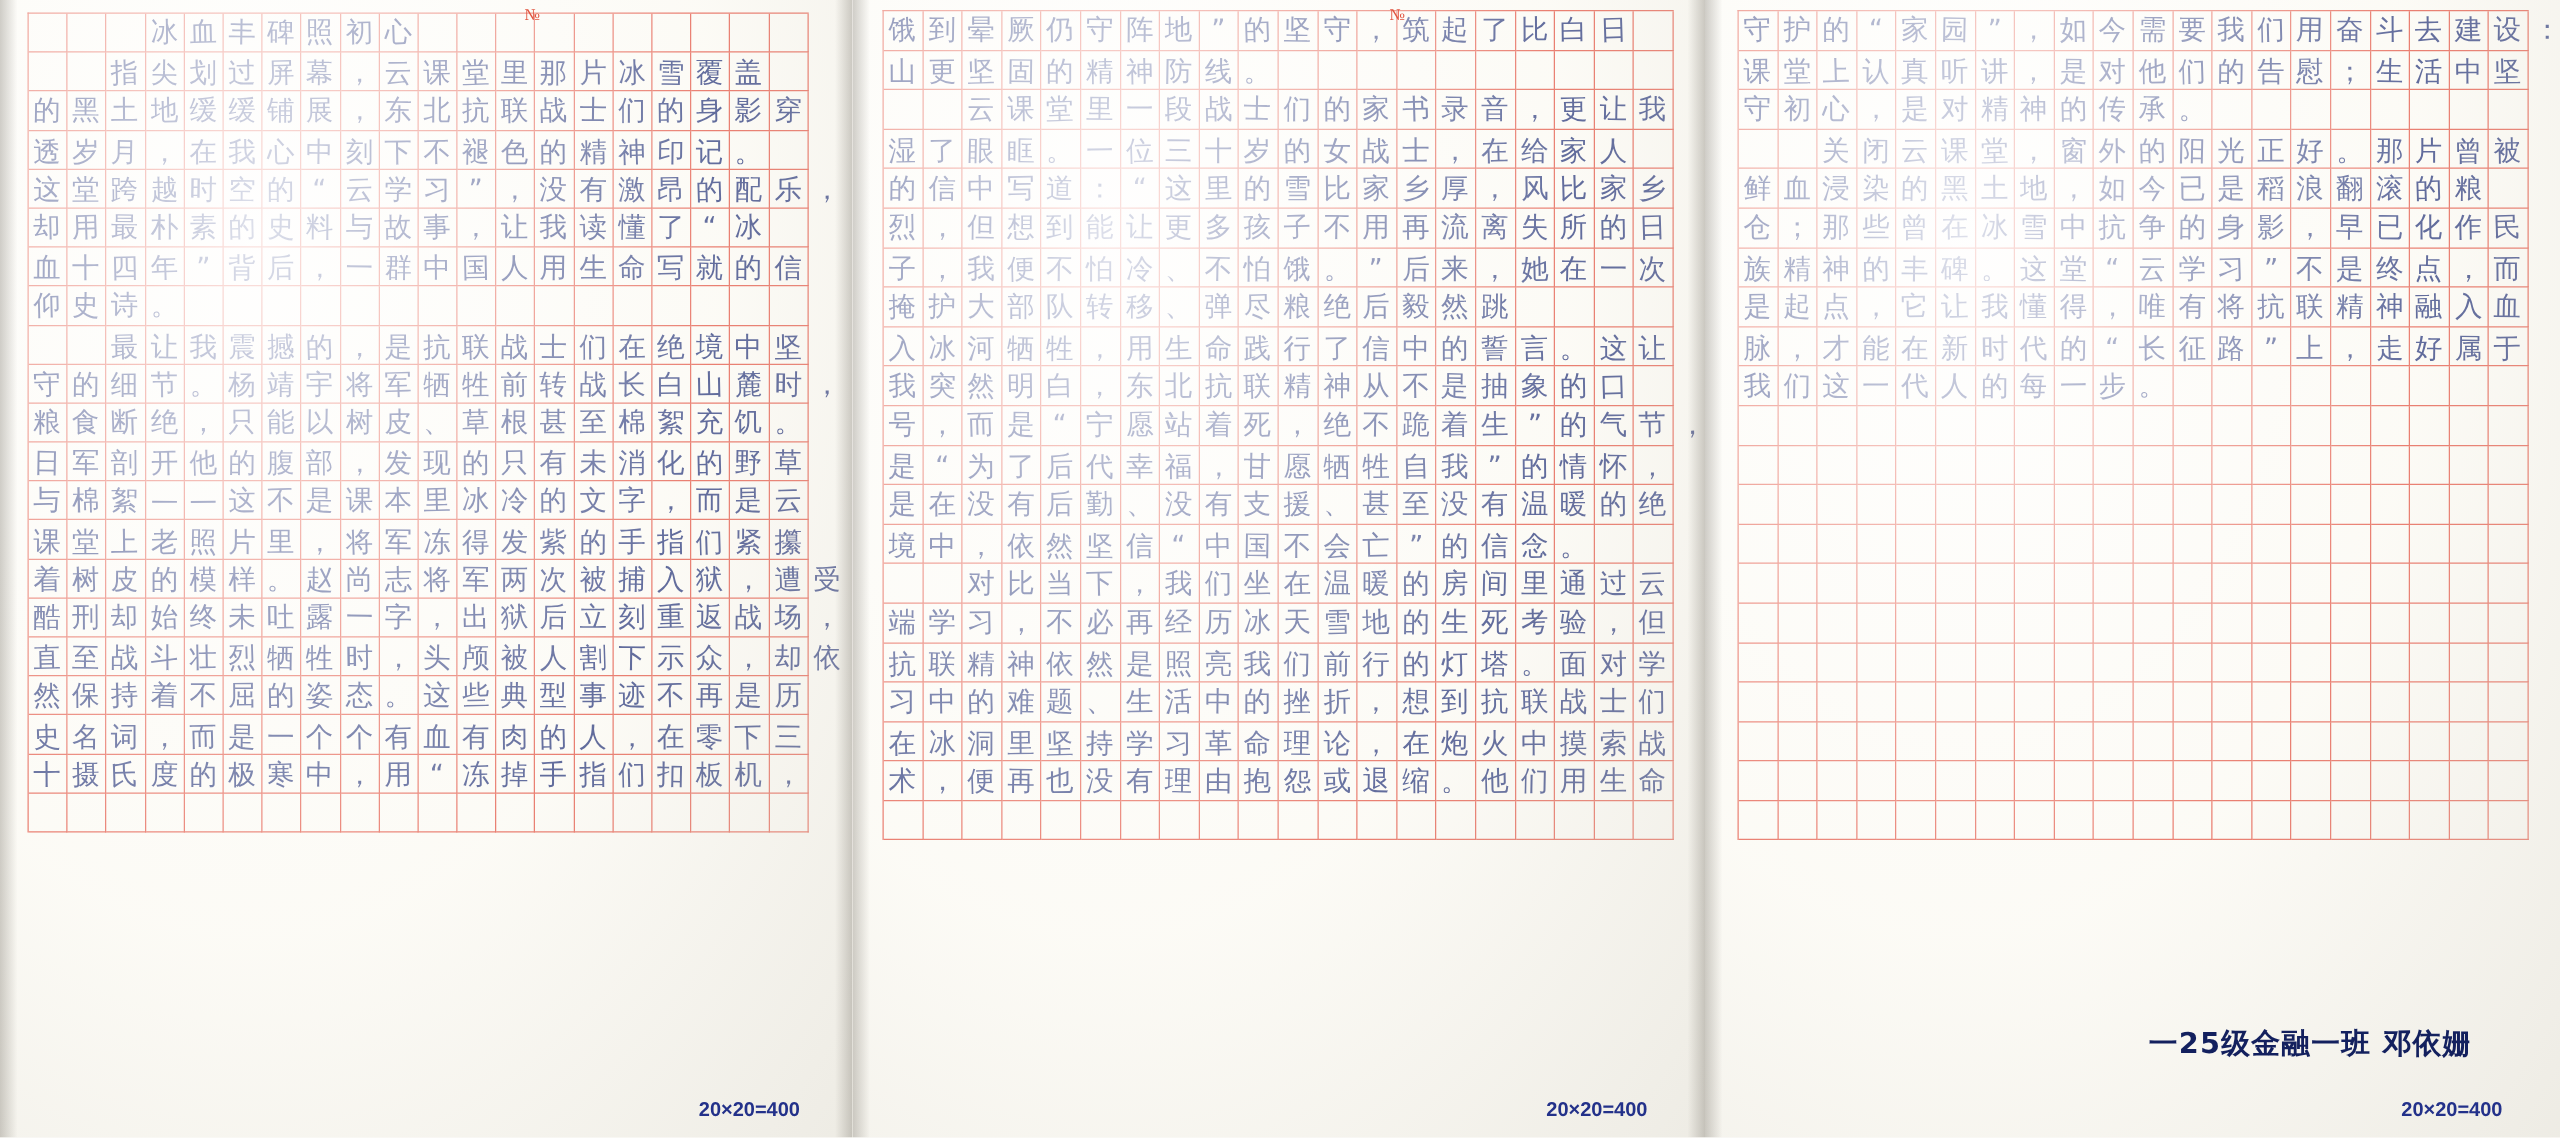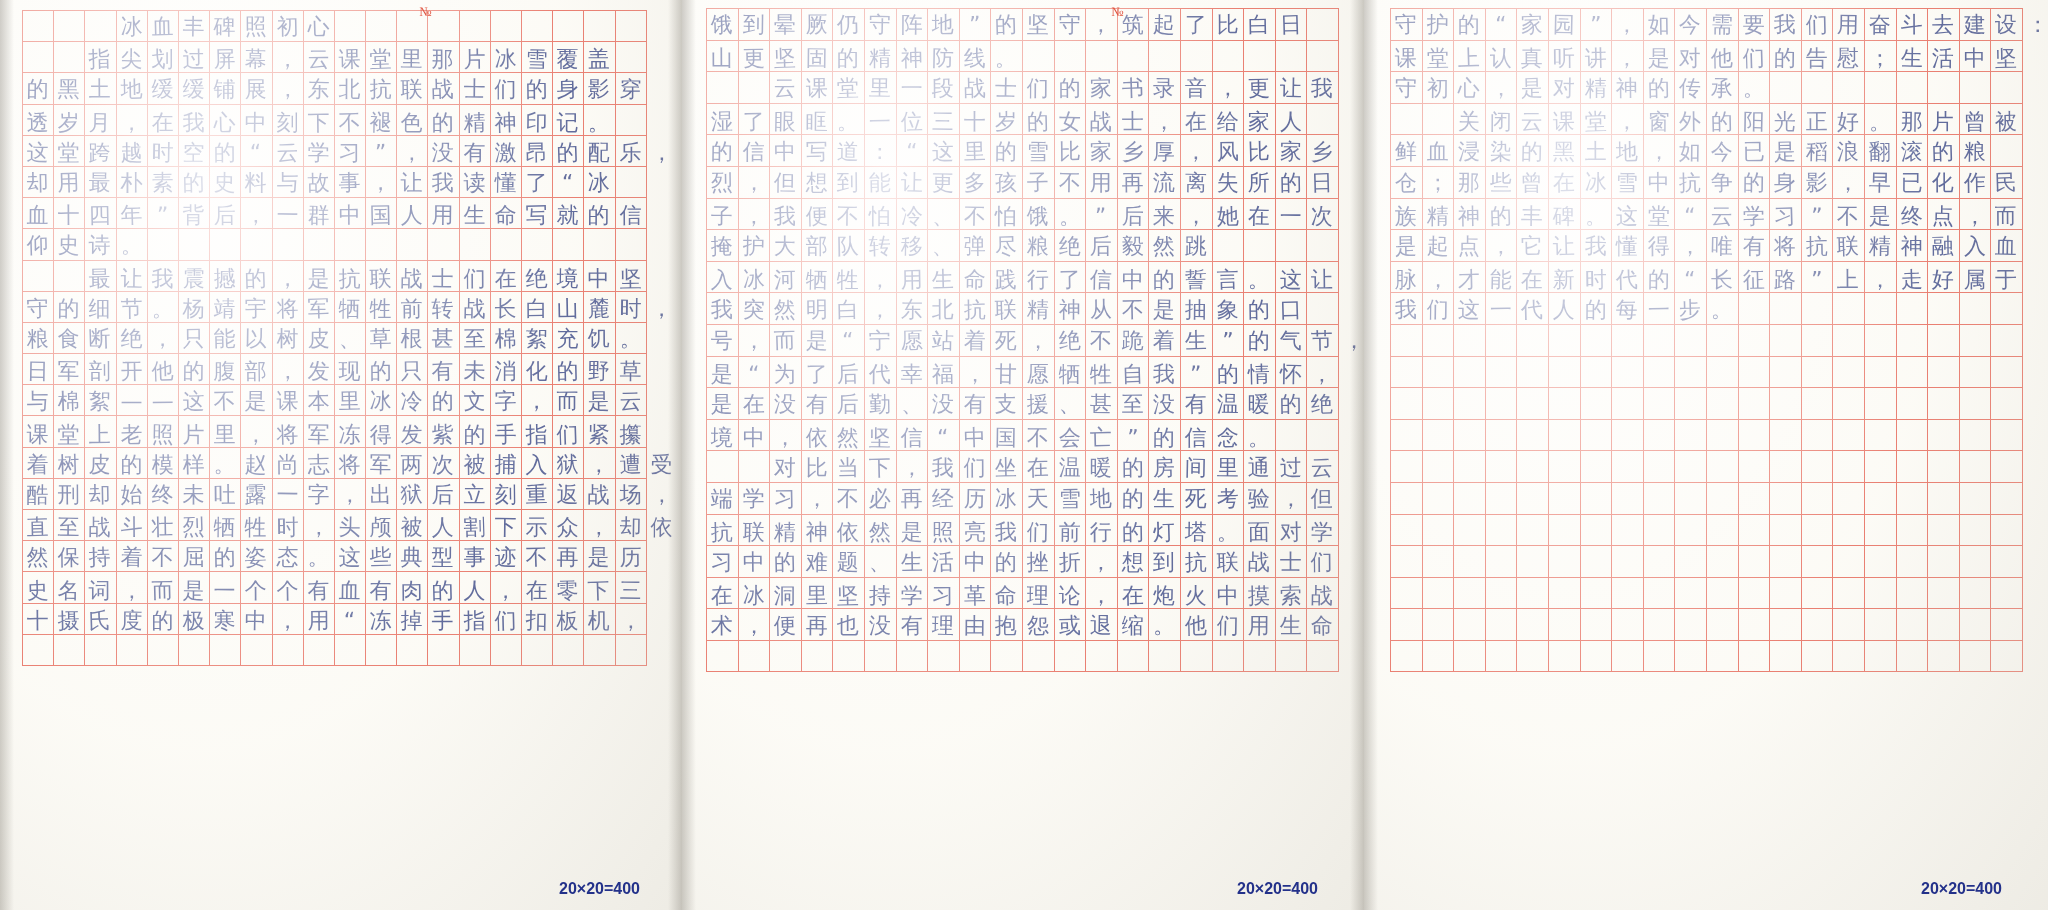--- a/index.html
+++ b/index.html
@@ -1467,18 +1467,19 @@
         <div class="hand-row" style="top: 33.6px; font-size: 22px; line-height: 31.6px;"><span class="ch" style="width: 31.6px; transform: rotate(-0.3deg) translateY(0.5px);">课</span><span class="ch" style="width: 31.6px; transform: rotate(-1deg) translateY(0.5px);">堂</span><span class="ch" style="width: 31.6px; transform: rotate(-1.7deg) translateY(0.5px);">上</span><span class="ch" style="width: 31.6px; transform: rotate(0.75deg) translateY(0.5px);">认</span><span class="ch" style="width: 31.6px; transform: rotate(0.0499999deg) translateY(0.5px);">真</span><span class="ch" style="width: 31.6px; transform: rotate(-0.65deg) translateY(0.5px);">听</span><span class="ch" style="width: 31.6px; transform: rotate(-1.35deg) translateY(0.5px);">讲</span><span class="ch" style="width: 31.6px; transform: rotate(1.1deg) translateY(0.5px);">，</span><span class="ch" style="width: 31.6px; transform: rotate(0.4deg) translateY(0.5px);">是</span><span class="ch" style="width: 31.6px; transform: rotate(-0.3deg) translateY(0.5px);">对</span><span class="ch" style="width: 31.6px; transform: rotate(-1deg) translateY(0.5px);">他</span><span class="ch" style="width: 31.6px; transform: rotate(-1.7deg) translateY(0.5px);">们</span><span class="ch" style="width: 31.6px; transform: rotate(0.75deg) translateY(0.5px);">的</span><span class="ch" style="width: 31.6px; transform: rotate(0.0499999deg) translateY(0.5px);">告</span><span class="ch" style="width: 31.6px; transform: rotate(-0.65deg) translateY(0.5px);">慰</span><span class="ch" style="width: 31.6px; transform: rotate(-1.35deg) translateY(0.5px);">；</span><span class="ch" style="width: 31.6px; transform: rotate(1.1deg) translateY(0.5px);">生</span><span class="ch" style="width: 31.6px; transform: rotate(0.4deg) translateY(0.5px);">活</span><span class="ch" style="width: 31.6px; transform: rotate(-0.3deg) translateY(0.5px);">中</span><span class="ch" style="width: 31.6px; transform: rotate(-1deg) translateY(0.5px);">坚</span></div>
         <div class="hand-row" style="top: 65.2px; font-size: 22px; line-height: 31.6px;"><span class="ch" style="width: 31.6px; transform: rotate(1.1deg) translateY(-0.5px);">守</span><span class="ch" style="width: 31.6px; transform: rotate(0.4deg) translateY(-0.5px);">初</span><span class="ch" style="width: 31.6px; transform: rotate(-0.3deg) translateY(-0.5px);">心</span><span class="ch" style="width: 31.6px; transform: rotate(-1deg) translateY(-0.5px);">，</span><span class="ch" style="width: 31.6px; transform: rotate(-1.7deg) translateY(-0.5px);">是</span><span class="ch" style="width: 31.6px; transform: rotate(0.75deg) translateY(-0.5px);">对</span><span class="ch" style="width: 31.6px; transform: rotate(0.0499999deg) translateY(-0.5px);">精</span><span class="ch" style="width: 31.6px; transform: rotate(-0.65deg) translateY(-0.5px);">神</span><span class="ch" style="width: 31.6px; transform: rotate(-1.35deg) translateY(-0.5px);">的</span><span class="ch" style="width: 31.6px; transform: rotate(1.1deg) translateY(-0.5px);">传</span><span class="ch" style="width: 31.6px; transform: rotate(0.4deg) translateY(-0.5px);">承</span><span class="ch" style="width: 31.6px; transform: rotate(-0.3deg) translateY(-0.5px);">。</span></div>
         <div class="hand-row" style="top: 96.8px; font-size: 22px; line-height: 31.6px;"><span class="ch" style="width: 31.6px; transform: rotate(-0.65deg) translateY(1px);">　</span><span class="ch" style="width: 31.6px; transform: rotate(-1.35deg) translateY(1px);">　</span><span class="ch" style="width: 31.6px; transform: rotate(1.1deg) translateY(1px);">关</span><span class="ch" style="width: 31.6px; transform: rotate(0.4deg) translateY(1px);">闭</span><span class="ch" style="width: 31.6px; transform: rotate(-0.3deg) translateY(1px);">云</span><span class="ch" style="width: 31.6px; transform: rotate(-1deg) translateY(1px);">课</span><span class="ch" style="width: 31.6px; transform: rotate(-1.7deg) translateY(1px);">堂</span><span class="ch" style="width: 31.6px; transform: rotate(0.75deg) translateY(1px);">，</span><span class="ch" style="width: 31.6px; transform: rotate(0.0499999deg) translateY(1px);">窗</span><span class="ch" style="width: 31.6px; transform: rotate(-0.65deg) translateY(1px);">外</span><span class="ch" style="width: 31.6px; transform: rotate(-1.35deg) translateY(1px);">的</span><span class="ch" style="width: 31.6px; transform: rotate(1.1deg) translateY(1px);">阳</span><span class="ch" style="width: 31.6px; transform: rotate(0.4deg) translateY(1px);">光</span><span class="ch" style="width: 31.6px; transform: rotate(-0.3deg) translateY(1px);">正</span><span class="ch" style="width: 31.6px; transform: rotate(-1deg) translateY(1px);">好</span><span class="ch" style="width: 31.6px; transform: rotate(-1.7deg) translateY(1px);">。</span><span class="ch" style="width: 31.6px; transform: rotate(0.75deg) translateY(1px);">那</span><span class="ch" style="width: 31.6px; transform: rotate(0.0499999deg) translateY(1px);">片</span><span class="ch" style="width: 31.6px; transform: rotate(-0.65deg) translateY(1px);">曾</span><span class="ch" style="width: 31.6px; transform: rotate(-1.35deg) translateY(1px);">被</span></div>
         <div class="hand-row" style="top: 128.4px; font-size: 22px; line-height: 31.6px;"><span class="ch" style="width: 31.6px; transform: rotate(0.75deg) translateY(0px);">鲜</span><span class="ch" style="width: 31.6px; transform: rotate(0.0499999deg) translateY(0px);">血</span><span class="ch" style="width: 31.6px; transform: rotate(-0.65deg) translateY(0px);">浸</span><span class="ch" style="width: 31.6px; transform: rotate(-1.35deg) translateY(0px);">染</span><span class="ch" style="width: 31.6px; transform: rotate(1.1deg) translateY(0px);">的</span><span class="ch" style="width: 31.6px; transform: rotate(0.4deg) translateY(0px);">黑</span><span class="ch" style="width: 31.6px; transform: rotate(-0.3deg) translateY(0px);">土</span><span class="ch" style="width: 31.6px; transform: rotate(-1deg) translateY(0px);">地</span><span class="ch" style="width: 31.6px; transform: rotate(-1.7deg) translateY(0px);">，</span><span class="ch" style="width: 31.6px; transform: rotate(0.75deg) translateY(0px);">如</span><span class="ch" style="width: 31.6px; transform: rotate(0.0499999deg) translateY(0px);">今</span><span class="ch" style="width: 31.6px; transform: rotate(-0.65deg) translateY(0px);">已</span><span class="ch" style="width: 31.6px; transform: rotate(-1.35deg) translateY(0px);">是</span><span class="ch" style="width: 31.6px; transform: rotate(1.1deg) translateY(0px);">稻</span><span class="ch" style="width: 31.6px; transform: rotate(0.4deg) translateY(0px);">浪</span><span class="ch" style="width: 31.6px; transform: rotate(-0.3deg) translateY(0px);">翻</span><span class="ch" style="width: 31.6px; transform: rotate(-1deg) translateY(0px);">滚</span><span class="ch" style="width: 31.6px; transform: rotate(-1.7deg) translateY(0px);">的</span><span class="ch" style="width: 31.6px; transform: rotate(0.75deg) translateY(0px);">粮</span></div>
         <div class="hand-row" style="top: 160px; font-size: 22px; line-height: 31.6px;"><span class="ch" style="width: 31.6px; transform: rotate(-1deg) translateY(-1px);">仓</span><span class="ch" style="width: 31.6px; transform: rotate(-1.7deg) translateY(-1px);">；</span><span class="ch" style="width: 31.6px; transform: rotate(0.75deg) translateY(-1px);">那</span><span class="ch" style="width: 31.6px; transform: rotate(0.0499999deg) translateY(-1px);">些</span><span class="ch" style="width: 31.6px; transform: rotate(-0.65deg) translateY(-1px);">曾</span><span class="ch" style="width: 31.6px; transform: rotate(-1.35deg) translateY(-1px);">在</span><span class="ch" style="width: 31.6px; transform: rotate(1.1deg) translateY(-1px);">冰</span><span class="ch" style="width: 31.6px; transform: rotate(0.4deg) translateY(-1px);">雪</span><span class="ch" style="width: 31.6px; transform: rotate(-0.3deg) translateY(-1px);">中</span><span class="ch" style="width: 31.6px; transform: rotate(-1deg) translateY(-1px);">抗</span><span class="ch" style="width: 31.6px; transform: rotate(-1.7deg) translateY(-1px);">争</span><span class="ch" style="width: 31.6px; transform: rotate(0.75deg) translateY(-1px);">的</span><span class="ch" style="width: 31.6px; transform: rotate(0.0499999deg) translateY(-1px);">身</span><span class="ch" style="width: 31.6px; transform: rotate(-0.65deg) translateY(-1px);">影</span><span class="ch" style="width: 31.6px; transform: rotate(-1.35deg) translateY(-1px);">，</span><span class="ch" style="width: 31.6px; transform: rotate(1.1deg) translateY(-1px);">早</span><span class="ch" style="width: 31.6px; transform: rotate(0.4deg) translateY(-1px);">已</span><span class="ch" style="width: 31.6px; transform: rotate(-0.3deg) translateY(-1px);">化</span><span class="ch" style="width: 31.6px; transform: rotate(-1deg) translateY(-1px);">作</span><span class="ch" style="width: 31.6px; transform: rotate(-1.7deg) translateY(-1px);">民</span></div>
         <div class="hand-row" style="top: 191.6px; font-size: 22px; line-height: 31.6px;"><span class="ch" style="width: 31.6px; transform: rotate(0.4deg) translateY(0.5px);">族</span><span class="ch" style="width: 31.6px; transform: rotate(-0.3deg) translateY(0.5px);">精</span><span class="ch" style="width: 31.6px; transform: rotate(-1deg) translateY(0.5px);">神</span><span class="ch" style="width: 31.6px; transform: rotate(-1.7deg) translateY(0.5px);">的</span><span class="ch" style="width: 31.6px; transform: rotate(0.75deg) translateY(0.5px);">丰</span><span class="ch" style="width: 31.6px; transform: rotate(0.0499999deg) translateY(0.5px);">碑</span><span class="ch" style="width: 31.6px; transform: rotate(-0.65deg) translateY(0.5px);">。</span><span class="ch" style="width: 31.6px; transform: rotate(-1.35deg) translateY(0.5px);">这</span><span class="ch" style="width: 31.6px; transform: rotate(1.1deg) translateY(0.5px);">堂</span><span class="ch" style="width: 31.6px; transform: rotate(0.4deg) translateY(0.5px);">“</span><span class="ch" style="width: 31.6px; transform: rotate(-0.3deg) translateY(0.5px);">云</span><span class="ch" style="width: 31.6px; transform: rotate(-1deg) translateY(0.5px);">学</span><span class="ch" style="width: 31.6px; transform: rotate(-1.7deg) translateY(0.5px);">习</span><span class="ch" style="width: 31.6px; transform: rotate(0.75deg) translateY(0.5px);">”</span><span class="ch" style="width: 31.6px; transform: rotate(0.0499999deg) translateY(0.5px);">不</span><span class="ch" style="width: 31.6px; transform: rotate(-0.65deg) translateY(0.5px);">是</span><span class="ch" style="width: 31.6px; transform: rotate(-1.35deg) translateY(0.5px);">终</span><span class="ch" style="width: 31.6px; transform: rotate(1.1deg) translateY(0.5px);">点</span><span class="ch" style="width: 31.6px; transform: rotate(0.4deg) translateY(0.5px);">，</span><span class="ch" style="width: 31.6px; transform: rotate(-0.3deg) translateY(0.5px);">而</span></div>
         <div class="hand-row" style="top: 223.2px; font-size: 22px; line-height: 31.6px;"><span class="ch" style="width: 31.6px; transform: rotate(-1.35deg) translateY(-0.5px);">是</span><span class="ch" style="width: 31.6px; transform: rotate(1.1deg) translateY(-0.5px);">起</span><span class="ch" style="width: 31.6px; transform: rotate(0.4deg) translateY(-0.5px);">点</span><span class="ch" style="width: 31.6px; transform: rotate(-0.3deg) translateY(-0.5px);">，</span><span class="ch" style="width: 31.6px; transform: rotate(-1deg) translateY(-0.5px);">它</span><span class="ch" style="width: 31.6px; transform: rotate(-1.7deg) translateY(-0.5px);">让</span><span class="ch" style="width: 31.6px; transform: rotate(0.75deg) translateY(-0.5px);">我</span><span class="ch" style="width: 31.6px; transform: rotate(0.0499999deg) translateY(-0.5px);">懂</span><span class="ch" style="width: 31.6px; transform: rotate(-0.65deg) translateY(-0.5px);">得</span><span class="ch" style="width: 31.6px; transform: rotate(-1.35deg) translateY(-0.5px);">，</span><span class="ch" style="width: 31.6px; transform: rotate(1.1deg) translateY(-0.5px);">唯</span><span class="ch" style="width: 31.6px; transform: rotate(0.4deg) translateY(-0.5px);">有</span><span class="ch" style="width: 31.6px; transform: rotate(-0.3deg) translateY(-0.5px);">将</span><span class="ch" style="width: 31.6px; transform: rotate(-1deg) translateY(-0.5px);">抗</span><span class="ch" style="width: 31.6px; transform: rotate(-1.7deg) translateY(-0.5px);">联</span><span class="ch" style="width: 31.6px; transform: rotate(0.75deg) translateY(-0.5px);">精</span><span class="ch" style="width: 31.6px; transform: rotate(0.0499999deg) translateY(-0.5px);">神</span><span class="ch" style="width: 31.6px; transform: rotate(-0.65deg) translateY(-0.5px);">融</span><span class="ch" style="width: 31.6px; transform: rotate(-1.35deg) translateY(-0.5px);">入</span><span class="ch" style="width: 31.6px; transform: rotate(1.1deg) translateY(-0.5px);">血</span></div>
         <div class="hand-row" style="top: 254.8px; font-size: 22px; line-height: 31.6px;"><span class="ch" style="width: 31.6px; transform: rotate(0.0499999deg) translateY(1px);">脉</span><span class="ch" style="width: 31.6px; transform: rotate(-0.65deg) translateY(1px);">，</span><span class="ch" style="width: 31.6px; transform: rotate(-1.35deg) translateY(1px);">才</span><span class="ch" style="width: 31.6px; transform: rotate(1.1deg) translateY(1px);">能</span><span class="ch" style="width: 31.6px; transform: rotate(0.4deg) translateY(1px);">在</span><span class="ch" style="width: 31.6px; transform: rotate(-0.3deg) translateY(1px);">新</span><span class="ch" style="width: 31.6px; transform: rotate(-1deg) translateY(1px);">时</span><span class="ch" style="width: 31.6px; transform: rotate(-1.7deg) translateY(1px);">代</span><span class="ch" style="width: 31.6px; transform: rotate(0.75deg) translateY(1px);">的</span><span class="ch" style="width: 31.6px; transform: rotate(0.0499999deg) translateY(1px);">“</span><span class="ch" style="width: 31.6px; transform: rotate(-0.65deg) translateY(1px);">长</span><span class="ch" style="width: 31.6px; transform: rotate(-1.35deg) translateY(1px);">征</span><span class="ch" style="width: 31.6px; transform: rotate(1.1deg) translateY(1px);">路</span><span class="ch" style="width: 31.6px; transform: rotate(0.4deg) translateY(1px);">”</span><span class="ch" style="width: 31.6px; transform: rotate(-0.3deg) translateY(1px);">上</span><span class="ch" style="width: 31.6px; transform: rotate(-1deg) translateY(1px);">，</span><span class="ch" style="width: 31.6px; transform: rotate(-1.7deg) translateY(1px);">走</span><span class="ch" style="width: 31.6px; transform: rotate(0.75deg) translateY(1px);">好</span><span class="ch" style="width: 31.6px; transform: rotate(0.0499999deg) translateY(1px);">属</span><span class="ch" style="width: 31.6px; transform: rotate(-0.65deg) translateY(1px);">于</span></div>
         <div class="hand-row" style="top: 286.4px; font-size: 22px; line-height: 31.6px;"><span class="ch" style="width: 31.6px; transform: rotate(-1.7deg) translateY(0px);">我</span><span class="ch" style="width: 31.6px; transform: rotate(0.75deg) translateY(0px);">们</span><span class="ch" style="width: 31.6px; transform: rotate(0.0499999deg) translateY(0px);">这</span><span class="ch" style="width: 31.6px; transform: rotate(-0.65deg) translateY(0px);">一</span><span class="ch" style="width: 31.6px; transform: rotate(-1.35deg) translateY(0px);">代</span><span class="ch" style="width: 31.6px; transform: rotate(1.1deg) translateY(0px);">人</span><span class="ch" style="width: 31.6px; transform: rotate(0.4deg) translateY(0px);">的</span><span class="ch" style="width: 31.6px; transform: rotate(-0.3deg) translateY(0px);">每</span><span class="ch" style="width: 31.6px; transform: rotate(-1deg) translateY(0px);">一</span><span class="ch" style="width: 31.6px; transform: rotate(-1.7deg) translateY(0px);">步</span><span class="ch" style="width: 31.6px; transform: rotate(0.75deg) translateY(0px);">。</span></div>
       </div>
+    <div class="signature" style="right:70px; bottom:60px;">一25级金融一班 邓依姗</div>
     <div class="footer-mark" style="right:46px; bottom:12px; font-size:16px;">20×20=400</div>
     <div class="paper-tone"></div>
     <div class="edge-shadow-left"></div>
   </div>
 
 </div>
 
 </body></html>

